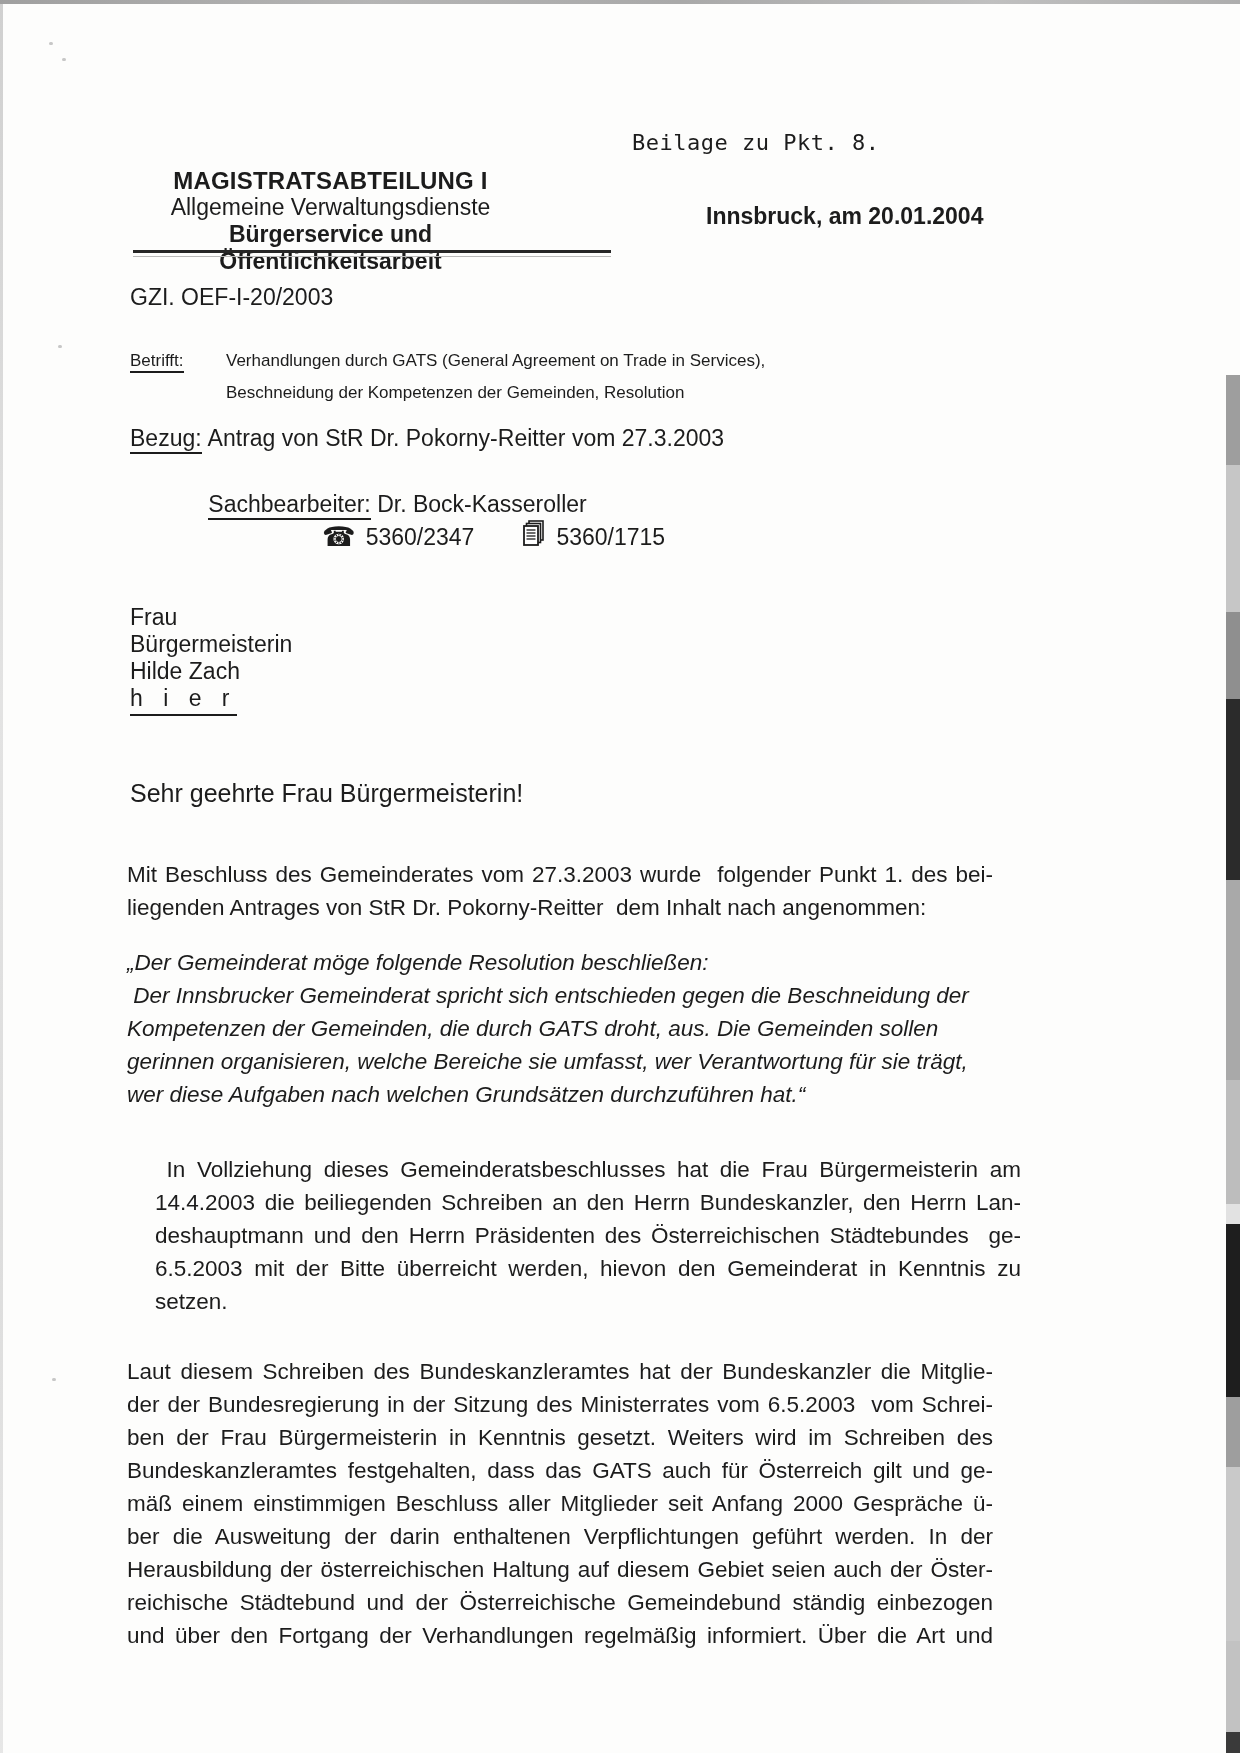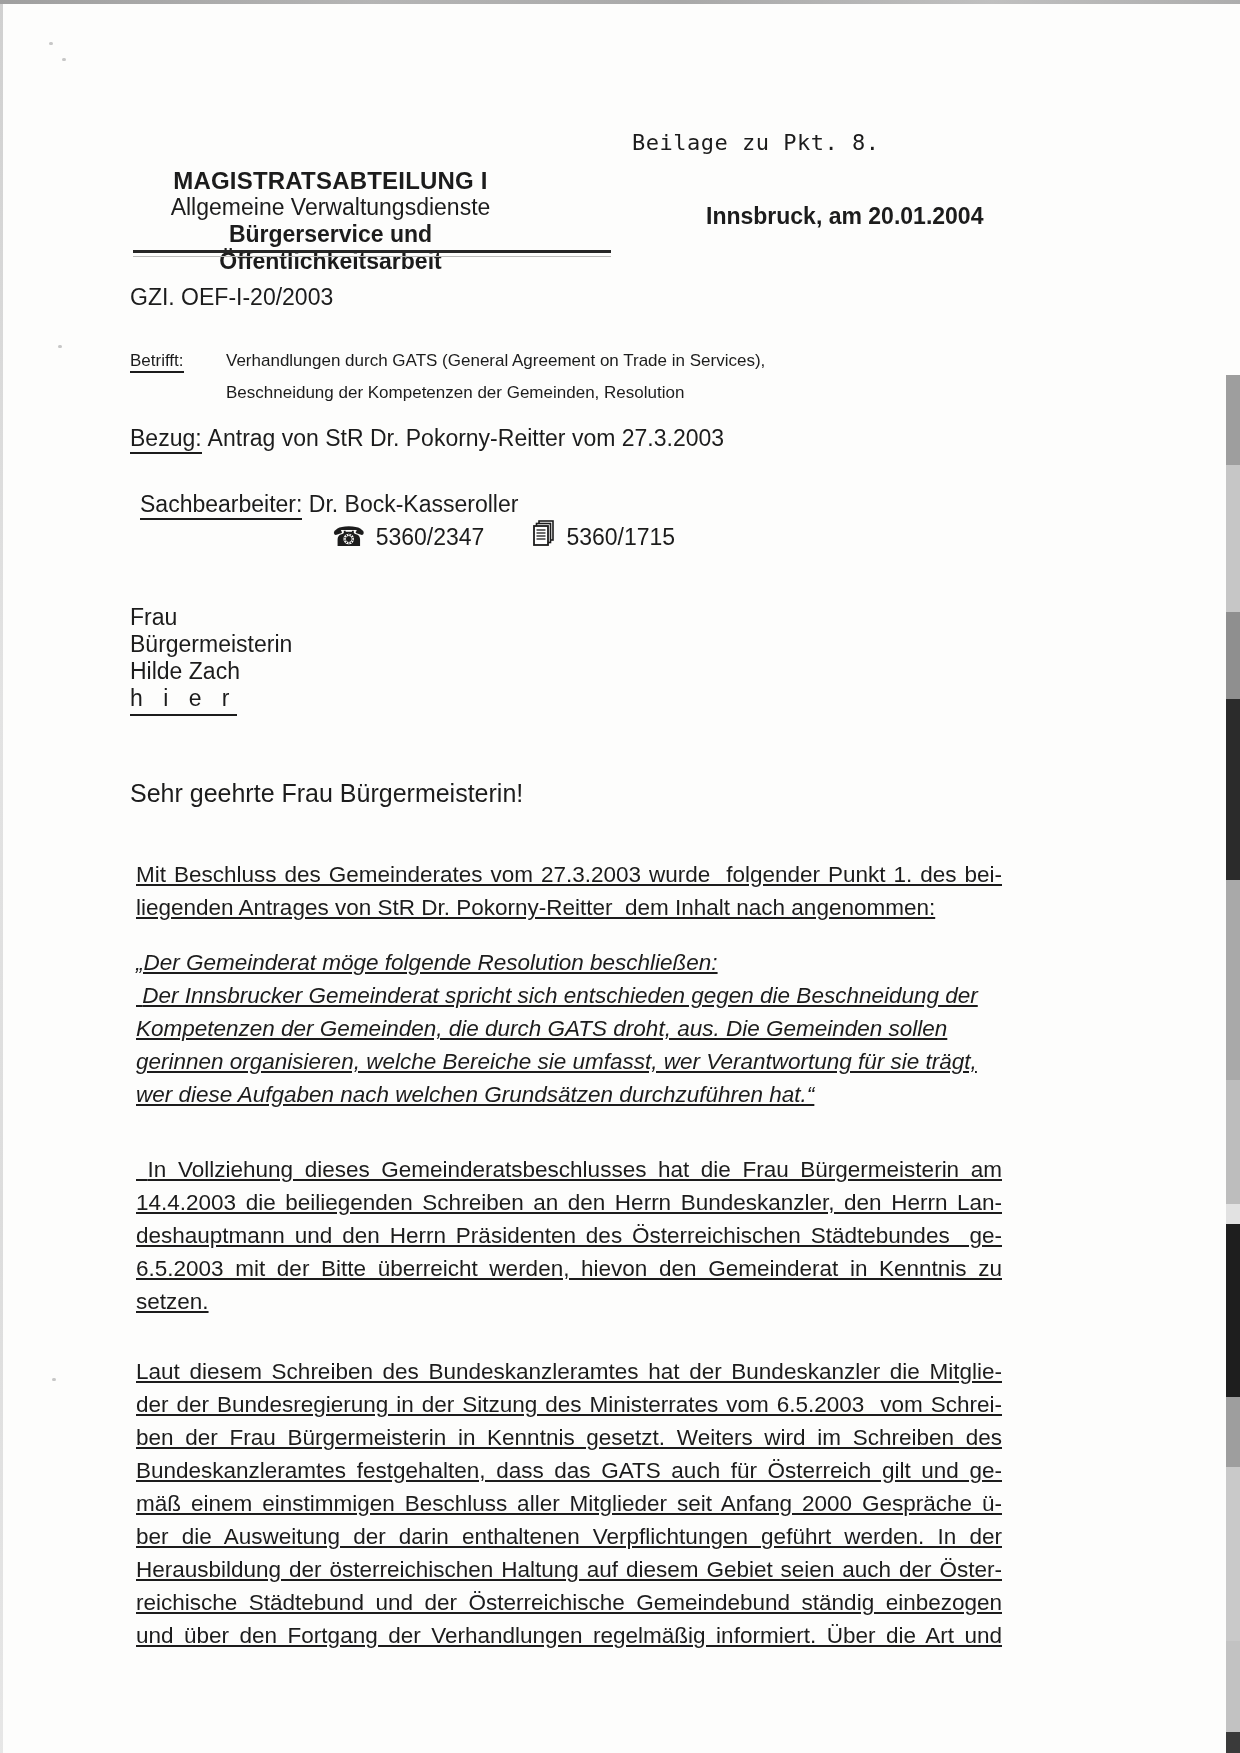--- a/index.html
+++ b/index.html
@@ -44,39 +44,39 @@
 
   .file-ref{left:130px;top:284px;font-size:23px;}
 
   .label-underline{border-bottom:2px solid #1c1c1c;padding-bottom:1px;}
 
   .subject{left:130px;top:345px;width:900px;display:flex;font-size:17px;line-height:32px;}
   .subject .lbl{flex:0 0 96px;}
   .ref-line{left:130px;top:425px;font-size:23px;}
   .ref-line .txt{margin-left:6px;}
 
-  .clerk{left:140px;top:489px;font-size:23px;line-height:31px;}
+  .clerk{left:130px;top:489px;font-size:23px;line-height:31px;text-align:center;}
   .clerk .row2{margin-left:192px;display:flex;align-items:center;gap:10px;}
   .phone-glyph{font-size:27px;line-height:1;}
   .fax-icon{display:inline-block;margin-left:38px;}
 
   .recipient{left:130px;top:604px;font-size:23px;line-height:27px;}
   .hier{letter-spacing:7px;border-bottom:2px solid #1c1c1c;padding-bottom:2px;display:inline-block;}
 
-  .body-text{font-size:22.5px;line-height:33px;width:866px;left:136px;text-decoration:underline;}
+  .body-text{font-size:22.5px;line-height:33px;width:866px;left:127px;}
   .lines > div{white-space:pre-wrap;}
   .justified > div{text-align:justify;text-align-last:justify;}
   .justified > div:last-child{text-align:left;text-align-last:auto;}
   .justified.justify-all > div:last-child{text-align:justify;text-align-last:justify;}
   .quote{font-style:italic;}
 
   .salutation{left:130px;top:779px;font-size:25px;}
   .p1{top:858px;}
   .q1{top:946px;}
-  .p2{top:1153px;}
+  .p2{top:1153px;margin-left:28px;}
   .p3{top:1355px;}
 </style>
 </head>
 <body>
 
 <div class="page">
 
   <div class="abs edge-top"></div>
   <div class="abs edge-left"></div>
   <div class="abs edge-right"></div>

